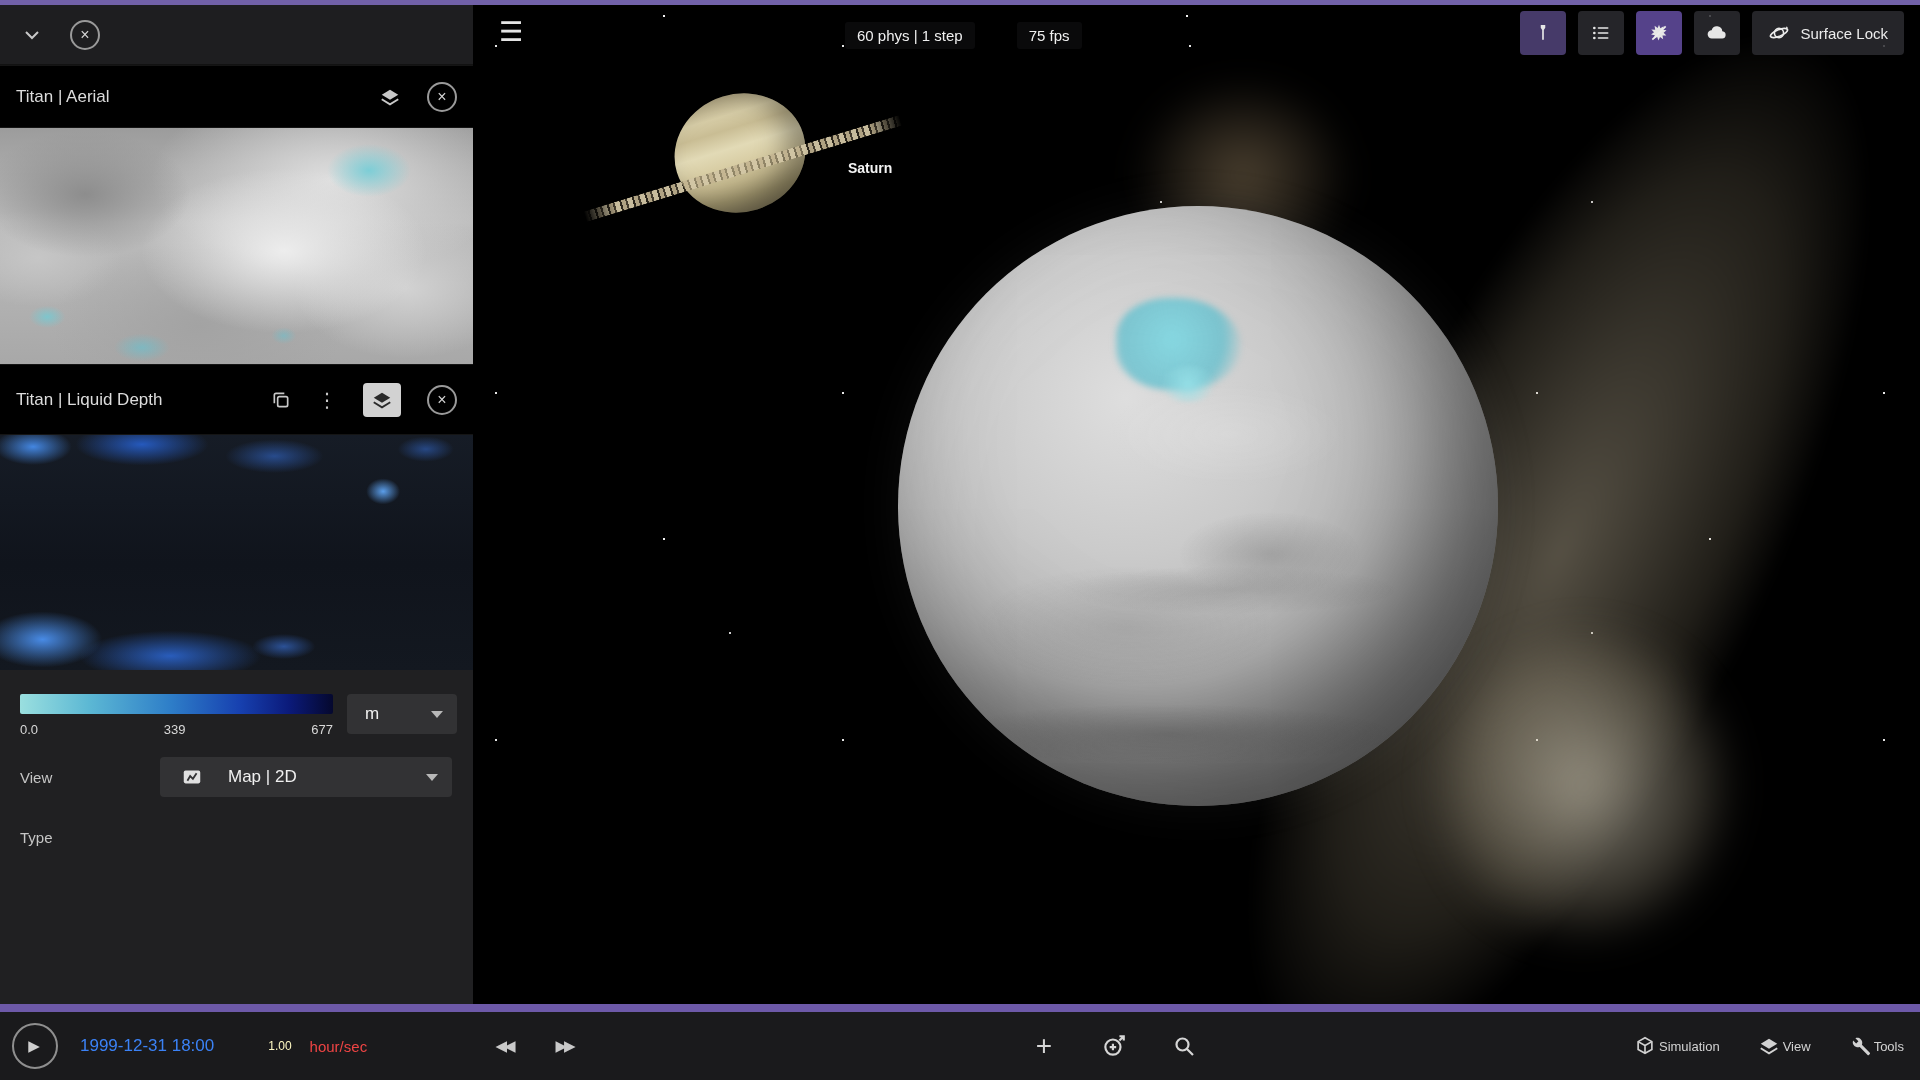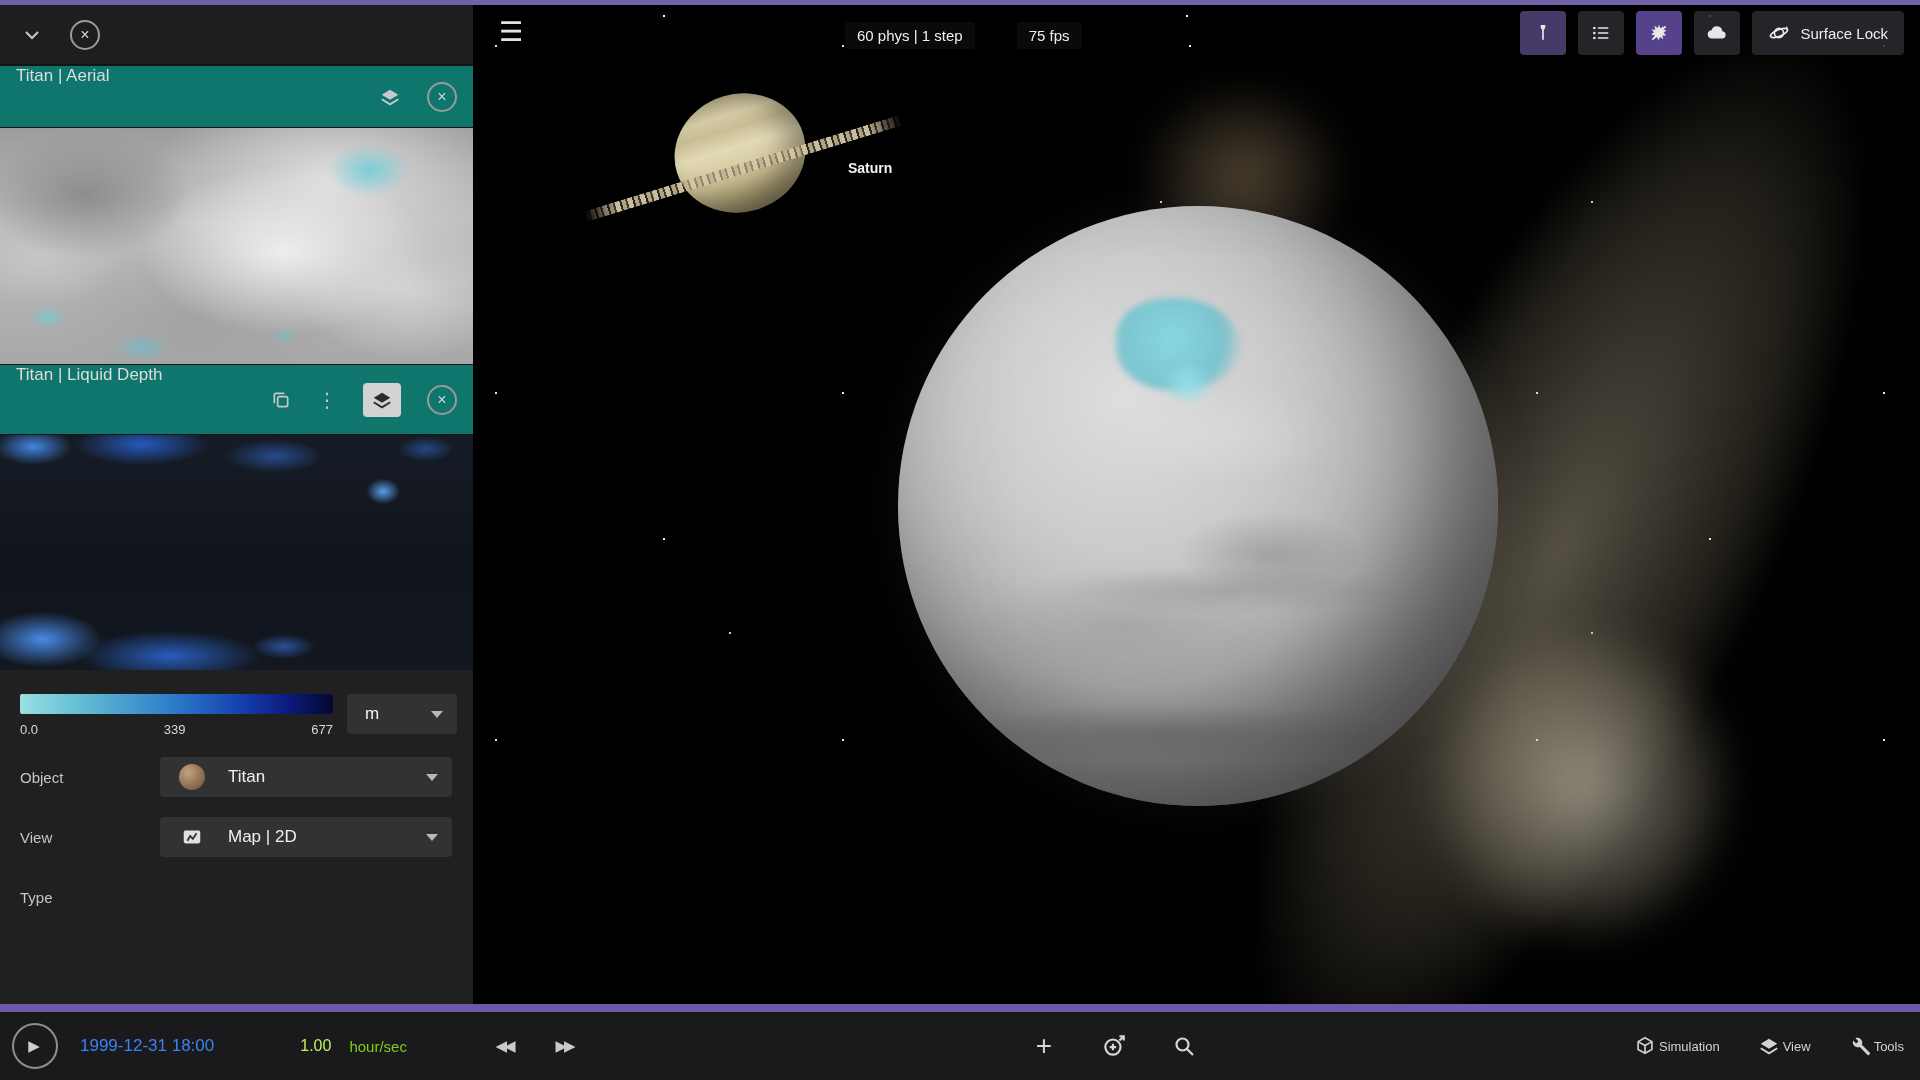--- a/index.html
+++ b/index.html
@@ -8,21 +8,21 @@
   .accent-top{position:absolute;left:0;top:0;right:0;height:5px;background:#7161a8;z-index:30;}
   .accent-bottom{position:absolute;left:0;right:0;bottom:68px;height:8px;background:#6d59a8;z-index:30;}
 
   
   .sidebar{position:absolute;left:0;top:5px;width:473px;bottom:76px;background:#202022;z-index:20;display:flex;flex-direction:column;}
   .panel-header{height:59px;background:#1e1e20;display:flex;align-items:center;padding:0 16px 0 20px;border-bottom:1px solid #121212;}
   .panel-title{font-size:21px;color:#f2f2f2;font-weight:400;flex:1;}
   .hdr-actions{display:flex;align-items:center;gap:26px;}
   .icon-btn{background:none;border:none;color:#c8c8c8;cursor:pointer;display:flex;align-items:center;justify-content:center;padding:0;}
   .circle-btn{width:30px;height:30px;border:2px solid #9a9a9a;border-radius:50%;color:#d2d2d2;font-size:16px;line-height:26px;text-align:center;background:none;cursor:pointer;padding:0;}
-  .view-header{height:61px;background:#0f766e;display:flex;padding:0 16px 0 16px;border-bottom:1px solid #151515;border-top:1px solid #151515;}
+  .view-header{height:61px;background:#000000;display:flex;align-items:center;padding:0 16px 0 16px;border-bottom:1px solid #151515;border-top:1px solid #151515;}
   .view-header.tall{height:69px;}
   .view-title{font-size:17px;color:#dcdcdc;flex:1;}
   .kebab{font-size:20px;color:#c8c8c8;}
   .layers-active{width:38px;height:34px;background:#d2d2d2;border-radius:4px;color:#2a2a2a;border:none;display:flex;align-items:center;justify-content:center;cursor:pointer;}
   .map{width:473px;}
   .map-aerial{height:236px;background:
     radial-gradient(60px 38px at 78% 18%, rgba(110,205,215,.85), transparent 70%),
     radial-gradient(26px 16px at 10% 80%, rgba(110,205,215,.75), transparent 70%),
     radial-gradient(40px 20px at 30% 93%, rgba(100,195,210,.6), transparent 70%),
     radial-gradient(18px 12px at 60% 88%, rgba(100,195,210,.5), transparent 70%),
@@ -110,22 +110,22 @@
   .tool-btn{width:46px;height:44px;border:none;border-radius:4px;background:rgba(44,44,48,.85);color:#e6e6e6;display:flex;align-items:center;justify-content:center;cursor:pointer;}
   .tool-btn.muted-active{background:#463a69;}
   .tool-btn.active{background:#55428a;}
   .surface-lock{width:auto;padding:0 16px;gap:10px;font-size:15px;color:#ececec;}
 
   
   .timebar{position:absolute;left:0;right:0;bottom:0;height:68px;background:#1a1a1c;z-index:25;}
   .tb-left{position:absolute;left:12px;top:0;height:100%;display:flex;align-items:center;}
   .play-btn{width:46px;height:46px;border:2px solid #8f8f8f;border-radius:50%;background:none;color:#cfcfcf;font-size:15px;cursor:pointer;display:flex;align-items:center;justify-content:center;padding-left:4px;}
   .tb-datetime{margin-left:22px;font-size:17px;color:#3b82f6;}
-  .tb-rate{margin-left:86px;font-size:16px;color:#bef264;}
-  .tb-rate-unit{margin-left:18px;font-size:15px;color:#84cc16;}
+  .tb-rate{margin-left:54px;font-size:12px;color:#fef9c3;}
+  .tb-rate-unit{margin-left:18px;font-size:15px;color:#ef4444;}
   .tb-seek{position:absolute;left:482px;top:0;height:100%;display:flex;align-items:center;gap:16px;}
   .seek-btn{width:44px;height:44px;background:none;border:none;color:#c9c9c9;font-size:15px;letter-spacing:-3px;cursor:pointer;}
   .tb-center{position:absolute;left:1020px;top:0;height:100%;display:flex;align-items:center;gap:22px;}
   .center-btn{width:48px;height:48px;background:none;border:none;color:#d6d6d6;font-size:28px;cursor:pointer;display:flex;align-items:center;justify-content:center;}
   .tb-menus{position:absolute;right:10px;top:0;height:100%;display:flex;align-items:center;gap:26px;}
   .menu-item{min-width:64px;display:flex;flex-direction:row;align-items:center;gap:3px;background:none;border:none;color:#e4e4e4;cursor:pointer;padding:4px 6px;}
   .menu-item span{font-size:13px;color:#d2d2d2;}
   svg{display:block;}
 </style>
 </head>
@@ -205,30 +205,20 @@
         </div>
       </div>
       <button class="dropdown unit-dd">
         <span class="dd-value">m</span>
         <span class="caret"></span>
       </button>
     </div>
 
     <div class="fields">
       <div class="field-row">
-        <span class="field-label">Object</span>
-        <button class="dropdown">
-          <span class="dd-icon">
-              <span class="moon-thumb"></span>
-            </span>
-          <span class="dd-value">Titan</span>
-          <span class="caret"></span>
-        </button>
-      </div>
-      <div class="field-row">
         <span class="field-label">View</span>
         <button class="dropdown">
           <span class="dd-icon">
             <svg viewBox="0 0 24 24" width="22" height="22">
                 <rect x="3" y="5" width="18" height="14" rx="2" fill="currentColor"></rect>
                 <path d="M7 16l3-5 3 3 4-6" fill="none" stroke="#323234" stroke-width="2"></path>
               </svg>
           </span>
           <span class="dd-value">Map | 2D</span>
           <span class="caret"></span>

